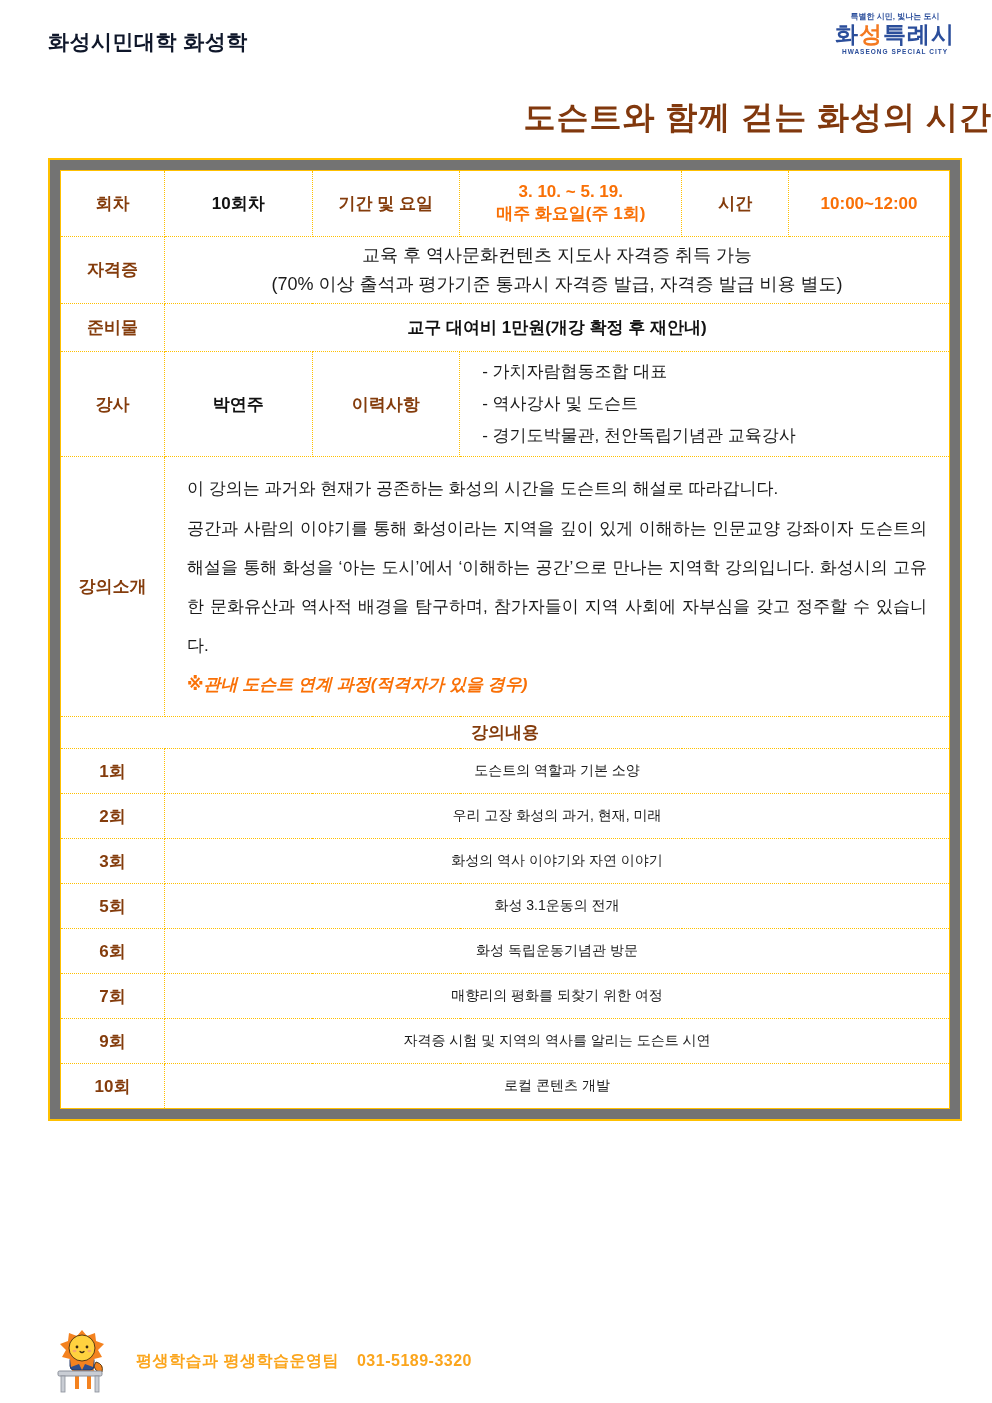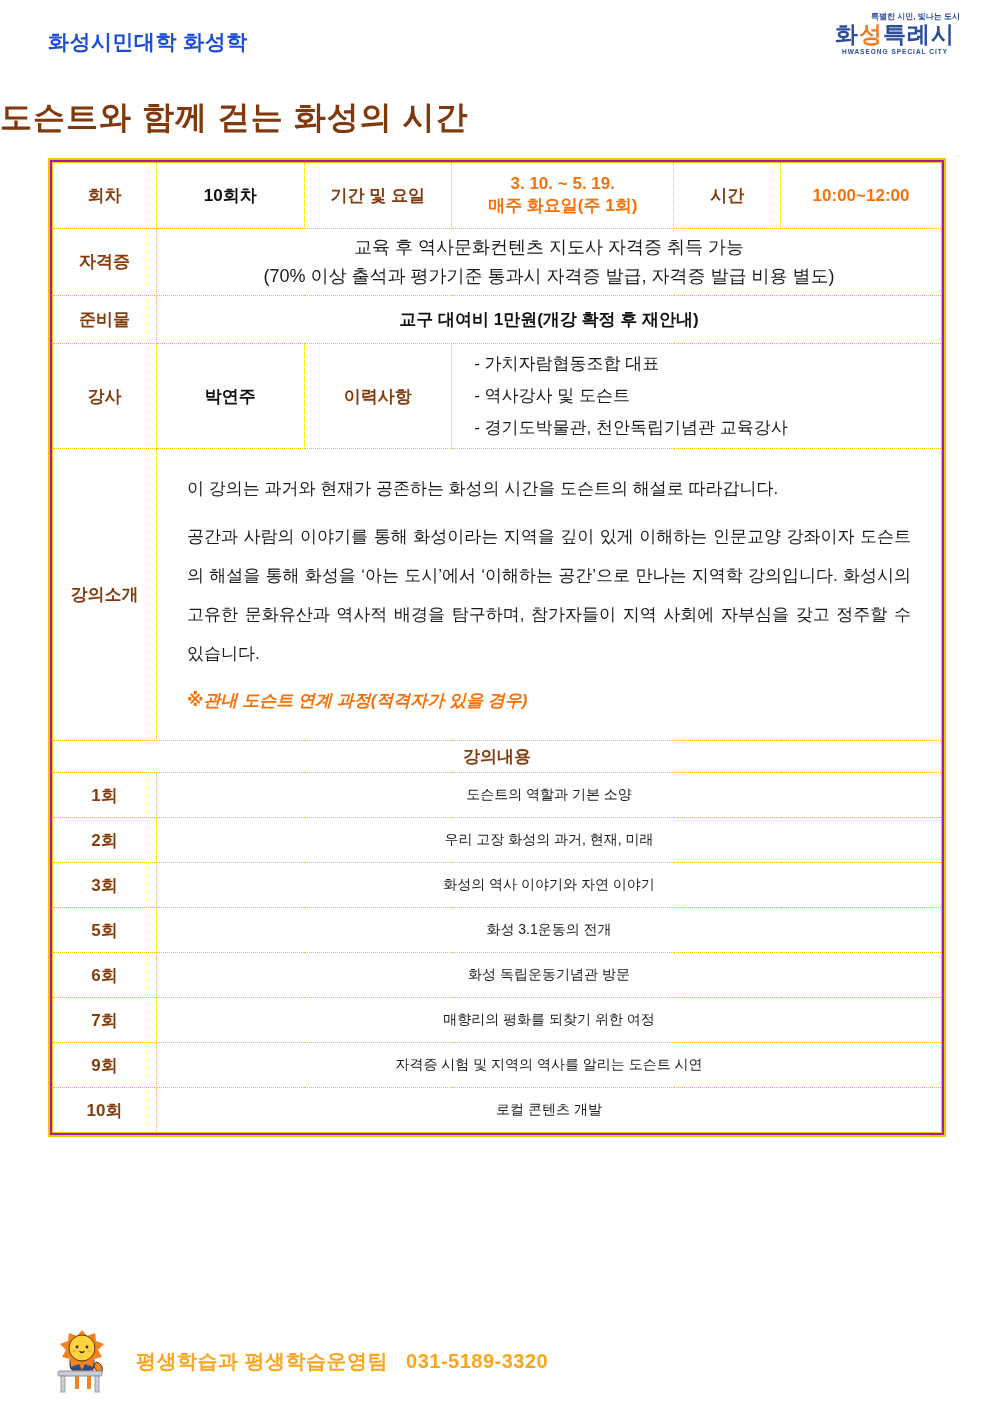--- a/index.html
+++ b/index.html
@@ -4,38 +4,38 @@
 <style>
   html,body{margin:0;padding:0;background:#ffffff;}
   body{
     width:992px;height:1403px;position:relative;
     font-family:"Liberation Sans","DejaVu Sans",sans-serif;
     color:#1a1a1a;-webkit-font-smoothing:antialiased;
   }
   
   .program-title{
     position:absolute;left:48px;top:28px;
-    font-size:21px;font-weight:bold;color:#1d4ed8;letter-spacing:.5px;
+    font-size:21px;font-weight:bold;color:#0f172a;letter-spacing:.5px;
   }
   .logo{
     position:absolute;right:32px;top:12px;width:130px;text-align:center;line-height:1.15;
   }
-  .logo .slogan{font-size:8px;font-weight:bold;color:#2B4E9B;display:block;text-align:right;}
+  .logo .slogan{font-size:8px;font-weight:bold;color:#2B4E9B;display:block;}
   .logo .brand{font-size:23px;font-weight:bold;color:#2B4E9B;display:block;letter-spacing:1px;}
   .logo .brand .accent{color:#F47920;}
   .logo .brand-en{font-size:6.5px;font-weight:bold;color:#2B4E9B;display:block;letter-spacing:1px;}
   
   .doc-title{
-    position:absolute;left:0;right:0;top:96px;text-align:left;
+    position:absolute;left:0;right:0;top:96px;text-align:right;
     font-size:32px;font-weight:bold;color:#81380D;letter-spacing:1px;
   }
   
   .table-frame{
     position:absolute;left:48px;top:158px;width:890px;
-    border:2px solid #FFC000;padding:2px;background:#a21caf;
+    border:2px solid #FFC000;padding:10px;background:#737373;
   }
   table.info{
     width:100%;border-collapse:collapse;table-layout:fixed;
     border:1px solid #FFC000;
   }
   table.info td{
     border:1px dotted #FFC000;
     text-align:center;vertical-align:middle;
     font-size:17px;padding:4px 8px;background:#fff;box-sizing:border-box;
   }
@@ -49,33 +49,33 @@
   .r-cert td{height:56px;}
   .r-cert .small-lines{font-size:18px;line-height:1.6;}
   .r-mat td{height:48px;}
   .r-inst td{height:102px;}
   .history-cell{text-align:left !important;padding-left:22px !important;line-height:1.9;font-size:16.5px;}
   .r-intro td{height:214px;}
   .intro-cell{
     text-align:justify !important;padding:12px 22px !important;
     line-height:2.3;font-size:17px;word-break:break-all;
   }
-  .intro-cell p{margin:8px;}
+  .intro-cell p{margin:0;}
   .intro-note{color:#F97006;font-weight:bold;font-style:italic;}
   .r-content-hd td{height:30px;}
   .r-item td{height:45px;}
   .r-item .topic{font-size:14px;color:#1a1a1a;}
   
   .footer{
     position:absolute;left:50px;top:1326px;height:70px;
     display:flex;align-items:center;gap:22px;
   }
   .mascot{width:64px;height:66px;flex:0 0 auto;}
   .footer-text{
-    font-size:20px;font-weight:bold;color:#FBA51C;letter-spacing:.5px;
+    font-size:16px;font-weight:bold;color:#FBA51C;letter-spacing:.5px;
     display:flex;gap:18px;align-items:center;
   }
 </style>
 </head>
 <body>
 
 <div class="program-title">화성시민대학 화성학</div>
 
 <div class="logo">
   <span class="slogan">특별한 시민, 빛나는 도시</span>

